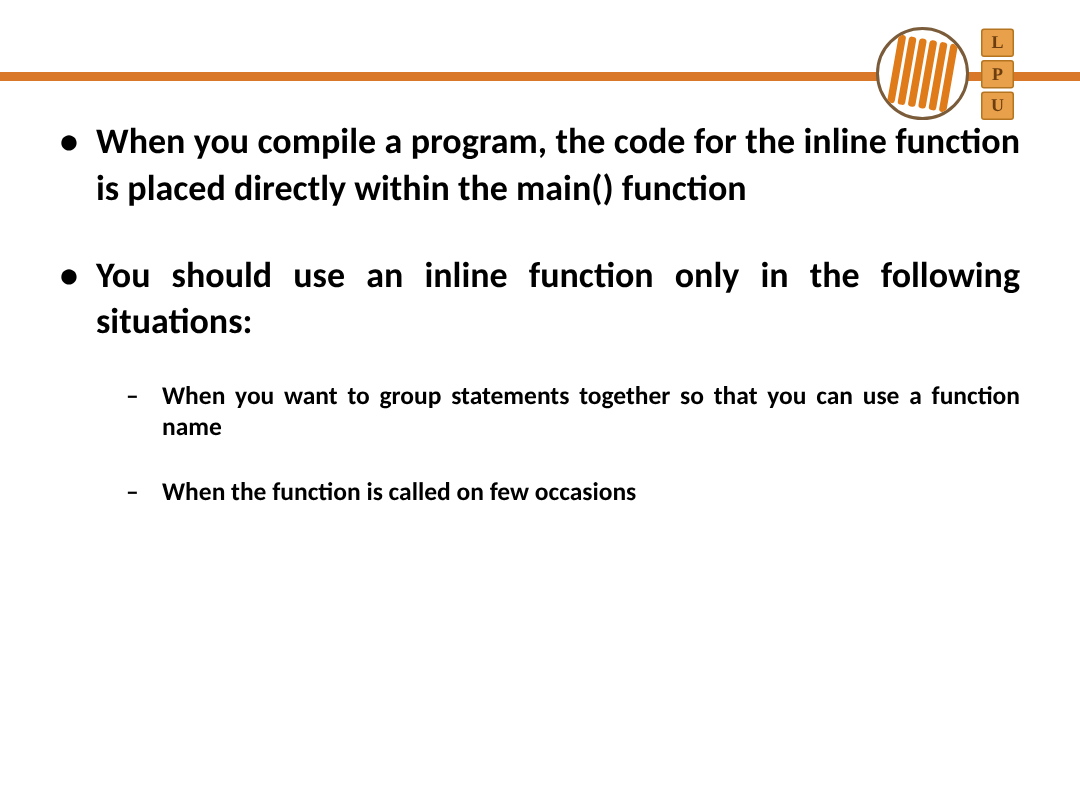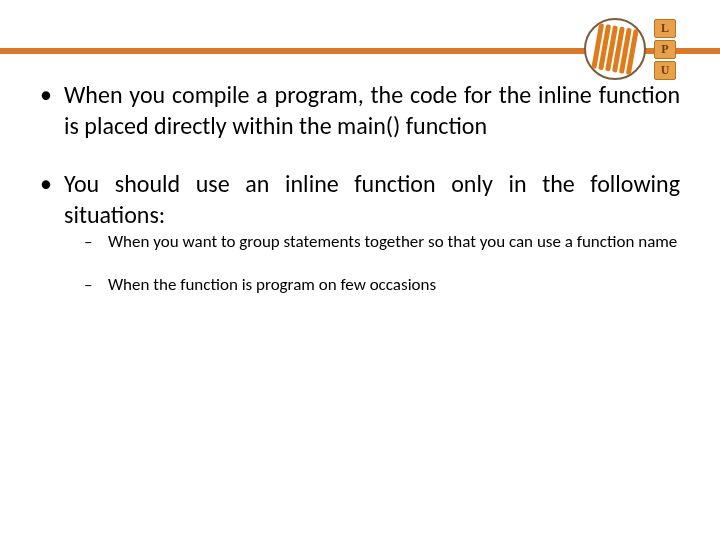--- a/index.html
+++ b/index.html
@@ -66,40 +66,42 @@
       font-family: "Times New Roman", serif;
     }
     .content {
       position: absolute;
       top: 80px;
       left: 40px;
       right: 40px;
     }
     ul.main {
       list-style: none;
+      font-weight: bold;
     }
     ul.main > li {
       position: relative;
       padding-left: 24px;
       margin-bottom: 28px;
       font-size: 24px;
       line-height: 1.28;
       color: #000;
       text-align: justify;
     }
     ul.main > li::before {
       content: "•";
       position: absolute;
       left: 0;
       top: 0;
       font-size: 24px;
       color: #000;
     }
     ul.sub {
       list-style: none;
+      margin-top: 22px;
     }
     ul.sub > li {
       position: relative;
       padding-left: 24px;
       margin-left: 20px;
       margin-bottom: 22px;
       font-size: 17px;
       line-height: 1.25;
       color: #000;
       text-align: justify;
@@ -140,18 +142,18 @@
     <li>
       <span>When you compile a program, the code for the inline function is placed directly within the main() function</span>
     </li>
     <li>
       <span>You should use an inline function only in the following situations:</span>
       <ul class="sub">
         <li>
           <span>When you want to group statements together so that you can use a function name</span>
         </li>
         <li>
-          <span>When the function is program on few occasions</span>
+          <span>When the function is called on few occasions</span>
         </li>
       </ul>
     </li>
   </ul>
 </div>
 
 </body></html>

